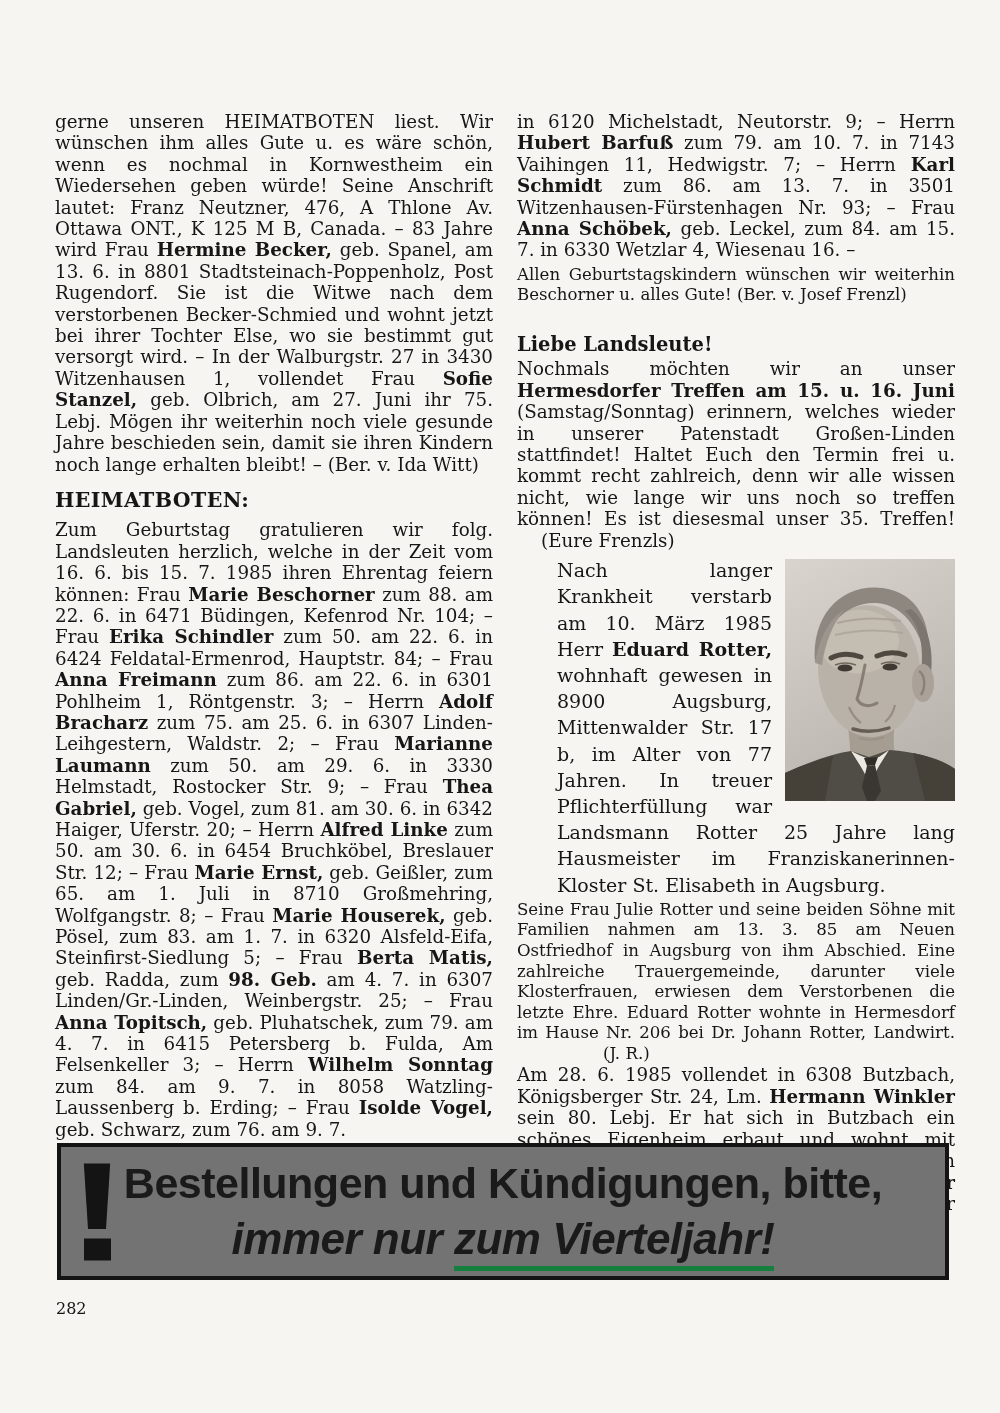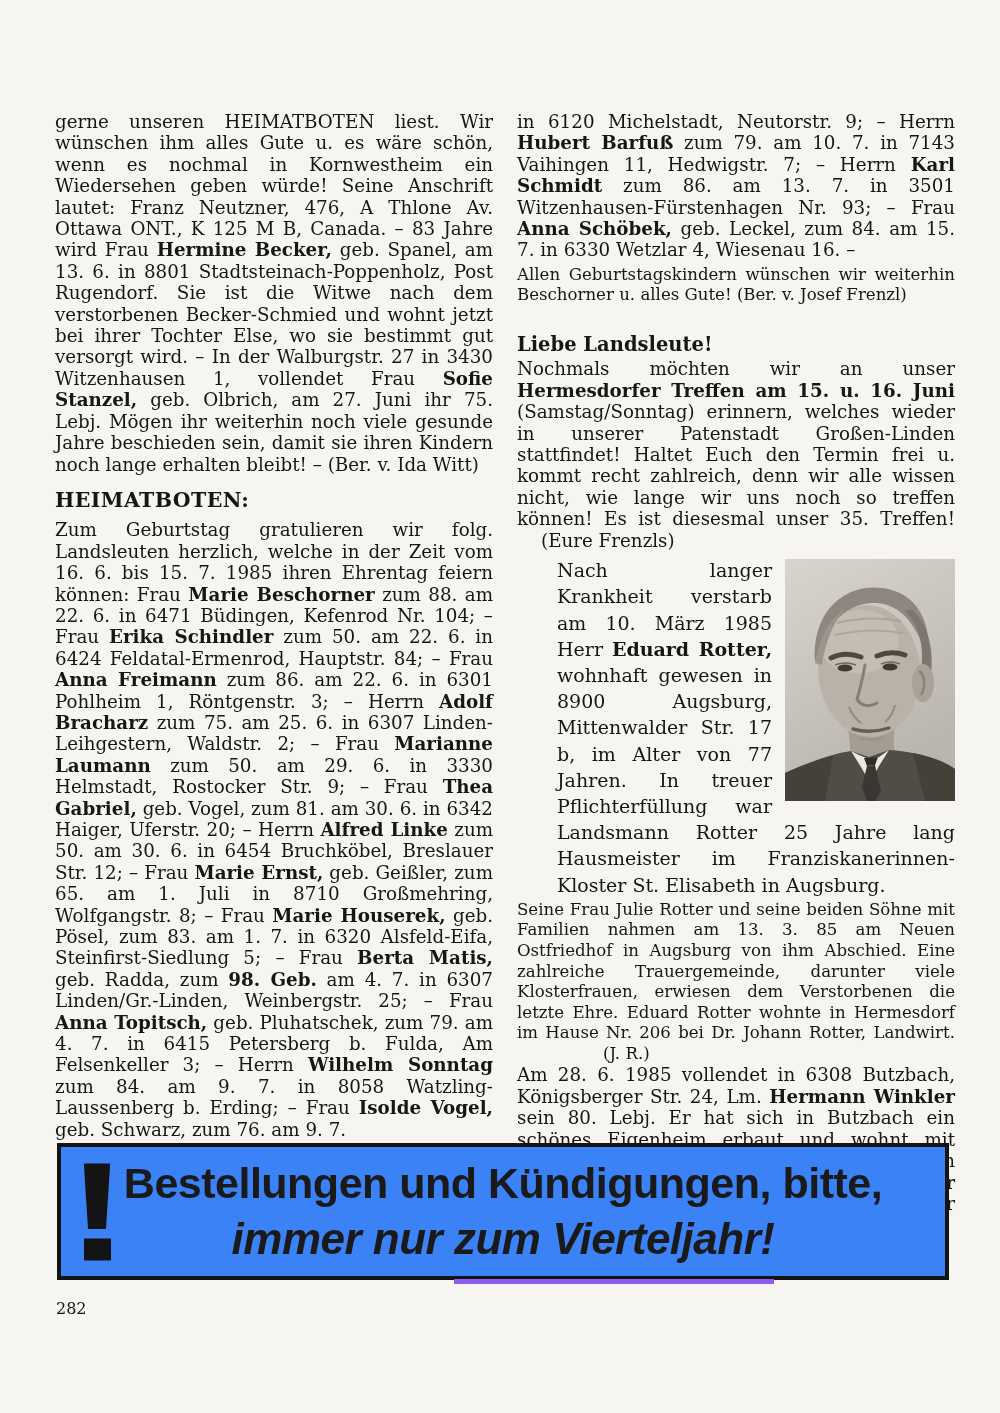--- a/index.html
+++ b/index.html
@@ -18,27 +18,27 @@
   .section-heading { font-size:20.5px; font-weight:bold; letter-spacing:0.4px; text-align:left; margin:15px 0 8px 0; }
   .sub-heading { font-size:19.5px; font-weight:bold; text-align:left; margin:28px 0 3px 0; }
   .small-text { font-size:16.6px; line-height:20.6px; }
   .mt4 { margin-top:4px; }
 
   .obit-block { margin-top:6px; overflow:visible; }
   .portrait { float:right; width:170px; height:242px; margin:2px 0 8px 13px; display:block; }
   .obit-text { font-size:19px; line-height:26.2px;margin-left:40px; }
   .obit-small { clear:both; margin-top:2px; }
 
-  .notice-box { position:absolute; left:57px; top:1143px; width:892px; height:137px; border:4px solid #141414; background:#3b82f6; display:flex; flex-direction:column; justify-content:center; align-items:center; gap:4px; }
+  .notice-box { position:absolute; left:57px; top:1143px; width:892px; height:137px; border:4px solid #141414; background:#737373; display:flex; flex-direction:column; justify-content:center; align-items:center; gap:4px; }
   .excl { position:absolute; left:21px; top:50%; transform:translateY(-50%); display:flex; flex-direction:column; align-items:center; }
   .excl-bar { width:30px; height:66px; background:#141414; clip-path:polygon(6% 0, 94% 0, 80% 100%, 20% 100%); }
   .excl-dot { width:27px; height:22px; background:#141414; margin-top:9px; }
   .notice-line1 { font-family:"Liberation Sans","DejaVu Sans",sans-serif; font-weight:bold; font-size:43px; letter-spacing:-0.5px; color:#1a1a1a; white-space:nowrap; }
   .notice-line2 { font-family:"Liberation Sans","DejaVu Sans",sans-serif; font-weight:bold; font-style:italic; font-size:44px; letter-spacing:-0.5px; color:#1a1a1a; white-space:nowrap; margin-top:2px; }
-  .notice-underline { border-bottom:5px solid #8b5cf6; padding-bottom:16px; }
+  .notice-underline { border-bottom:5px solid #15803d; padding-bottom:3px; }
 
   .page-number { position:absolute; left:56px; top:1299px; font-size:16px; }
 </style>
 </head>
 <body>
 
 <div class="page">
 
   <div class="col col-left">
     <p><span>gerne unseren HEIMATBOTEN liest. Wir wünschen ihm alles Gute u. es wäre schön, wenn es nochmal in Kornwestheim ein Wiedersehen geben würde! Seine Anschrift lautet: Franz Neutzner, 476, A Thlone Av. Ottawa ONT., K 125 M B, Canada. – 83 Jahre wird Frau </span><span class="b">Hermine Becker,</span><span> geb. Spanel, am 13. 6. in 8801 Stadtsteinach-Poppenholz, Post Rugendorf. Sie ist die Witwe nach dem verstorbenen Becker-Schmied und wohnt jetzt bei ihrer Tochter Else, wo sie bestimmt gut versorgt wird. – In der Walburgstr. 27 in 3430 Witzenhausen 1, vollendet Frau </span><span class="b">Sofie Stanzel,</span><span> geb. Olbrich, am 27. Juni ihr 75. Lebj. Mögen ihr weiterhin noch viele gesunde Jahre beschieden sein, damit sie ihren Kindern noch lange erhalten bleibt! – (Ber. v. Ida Witt)</span></p>

